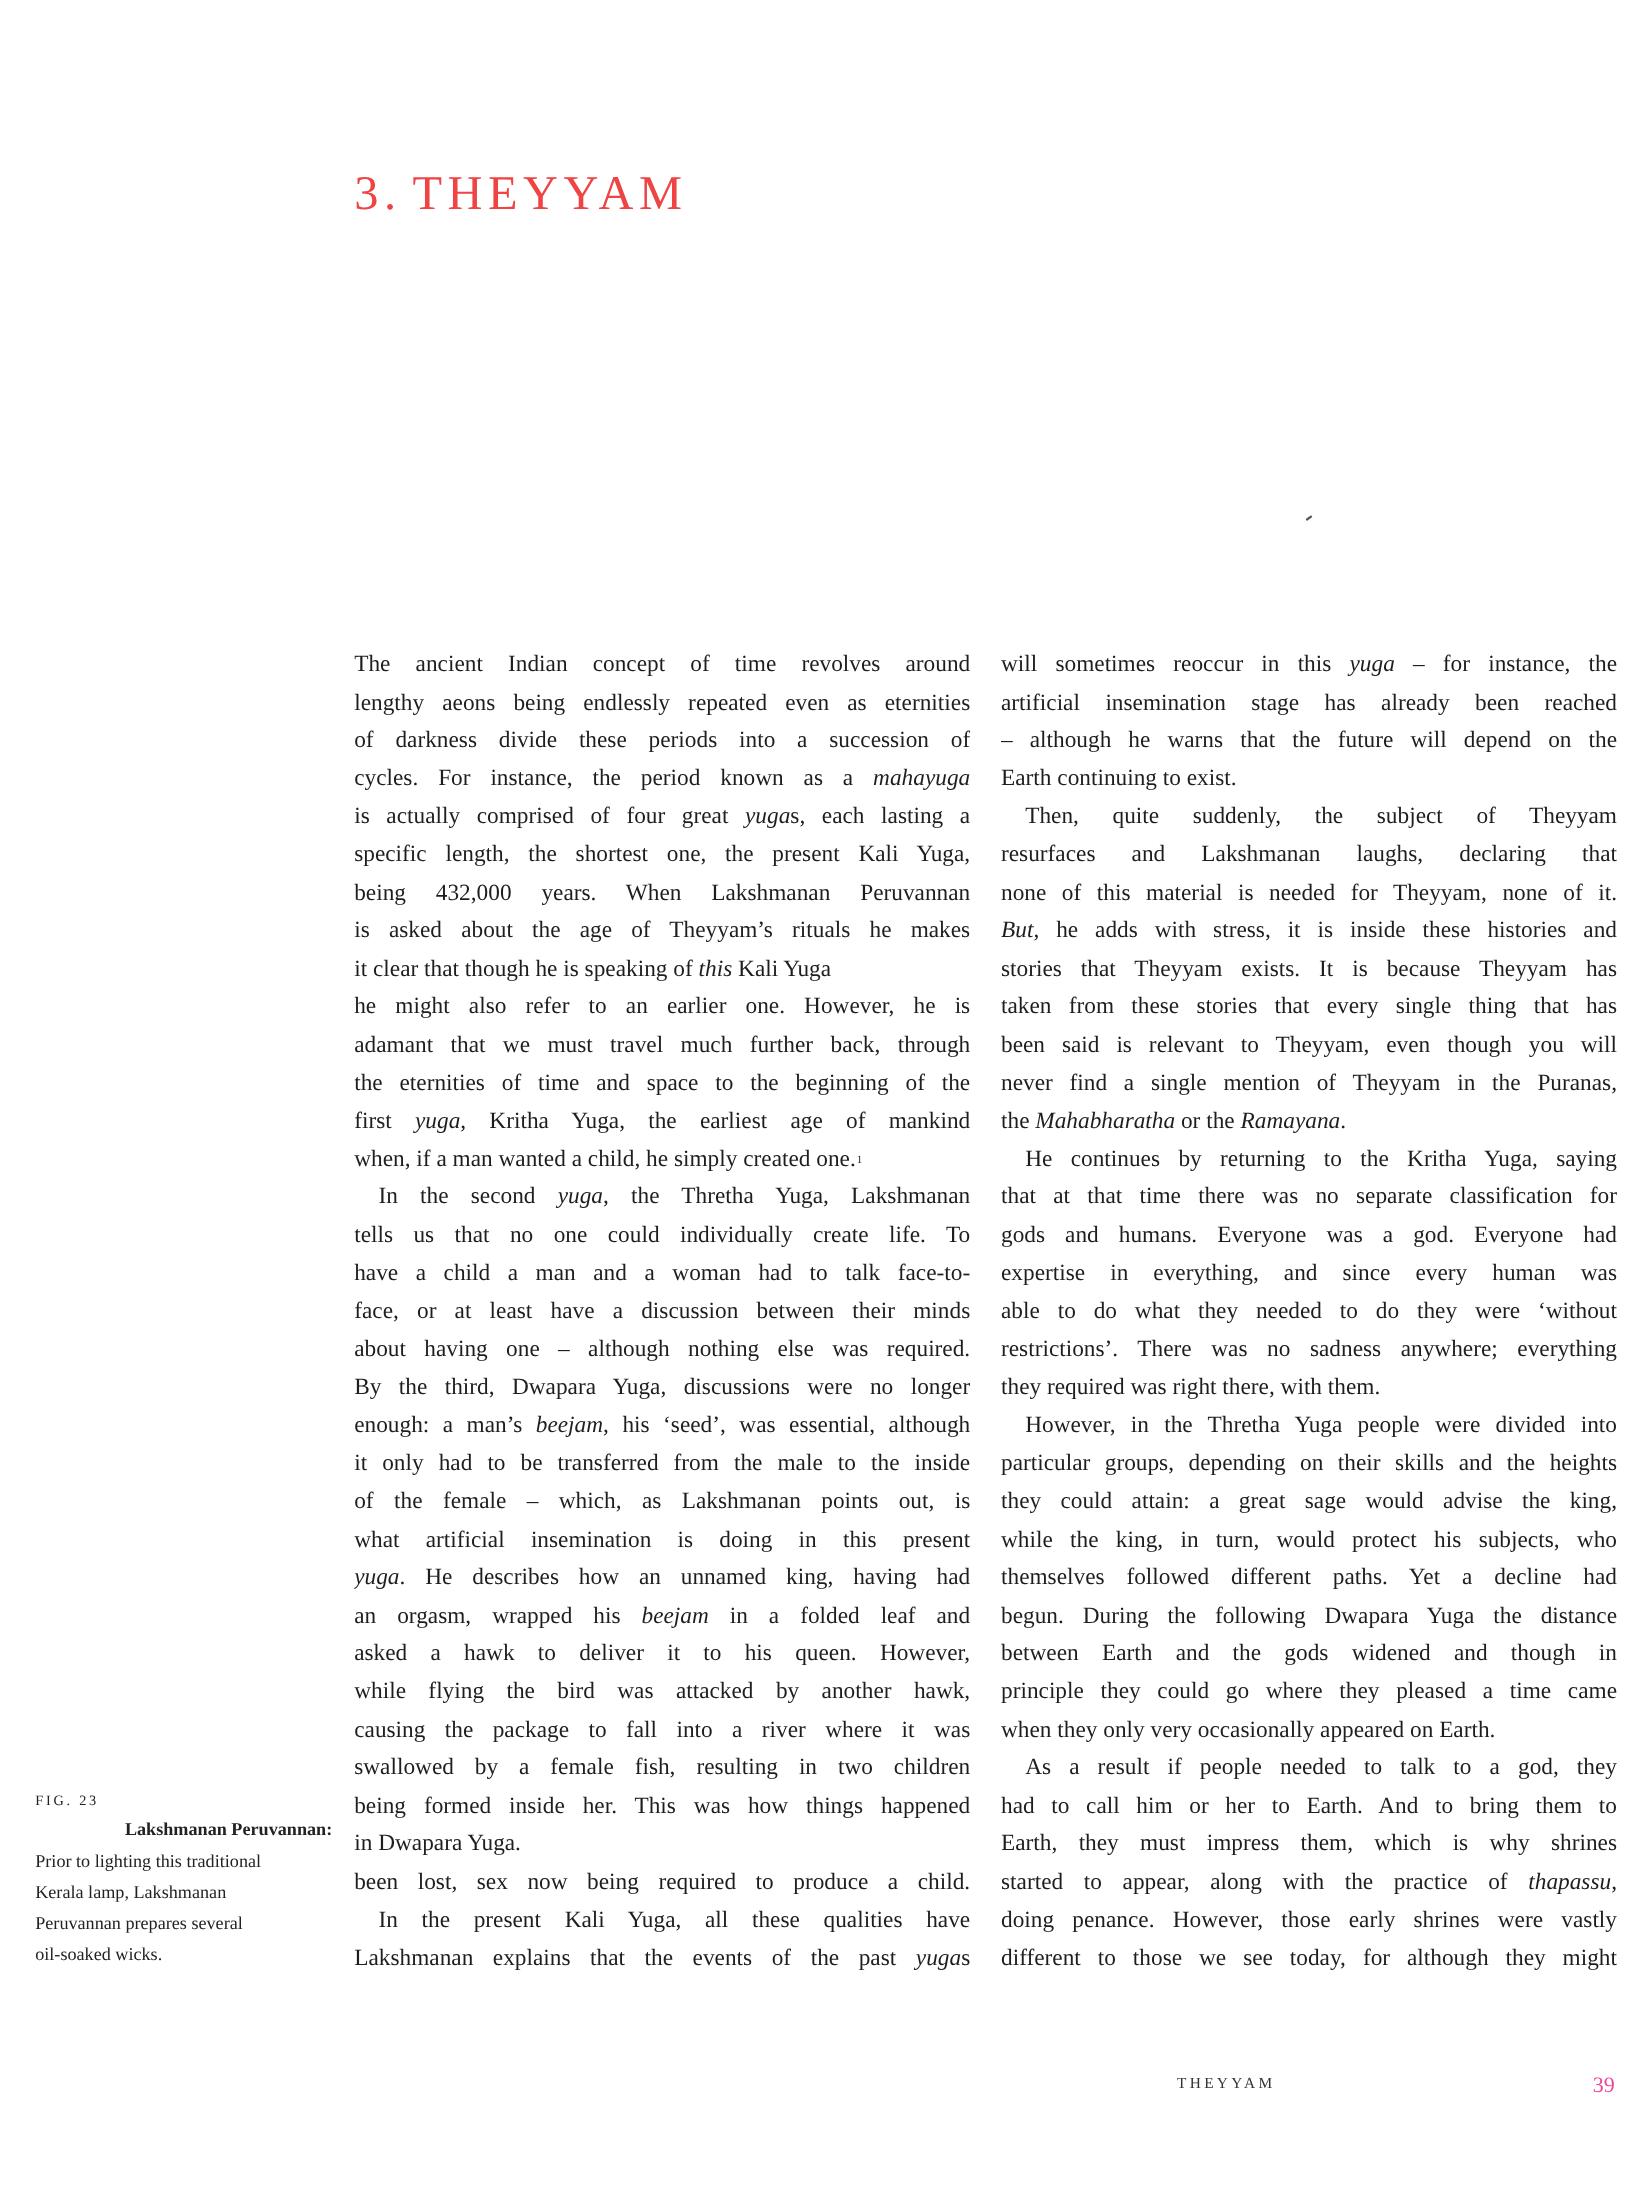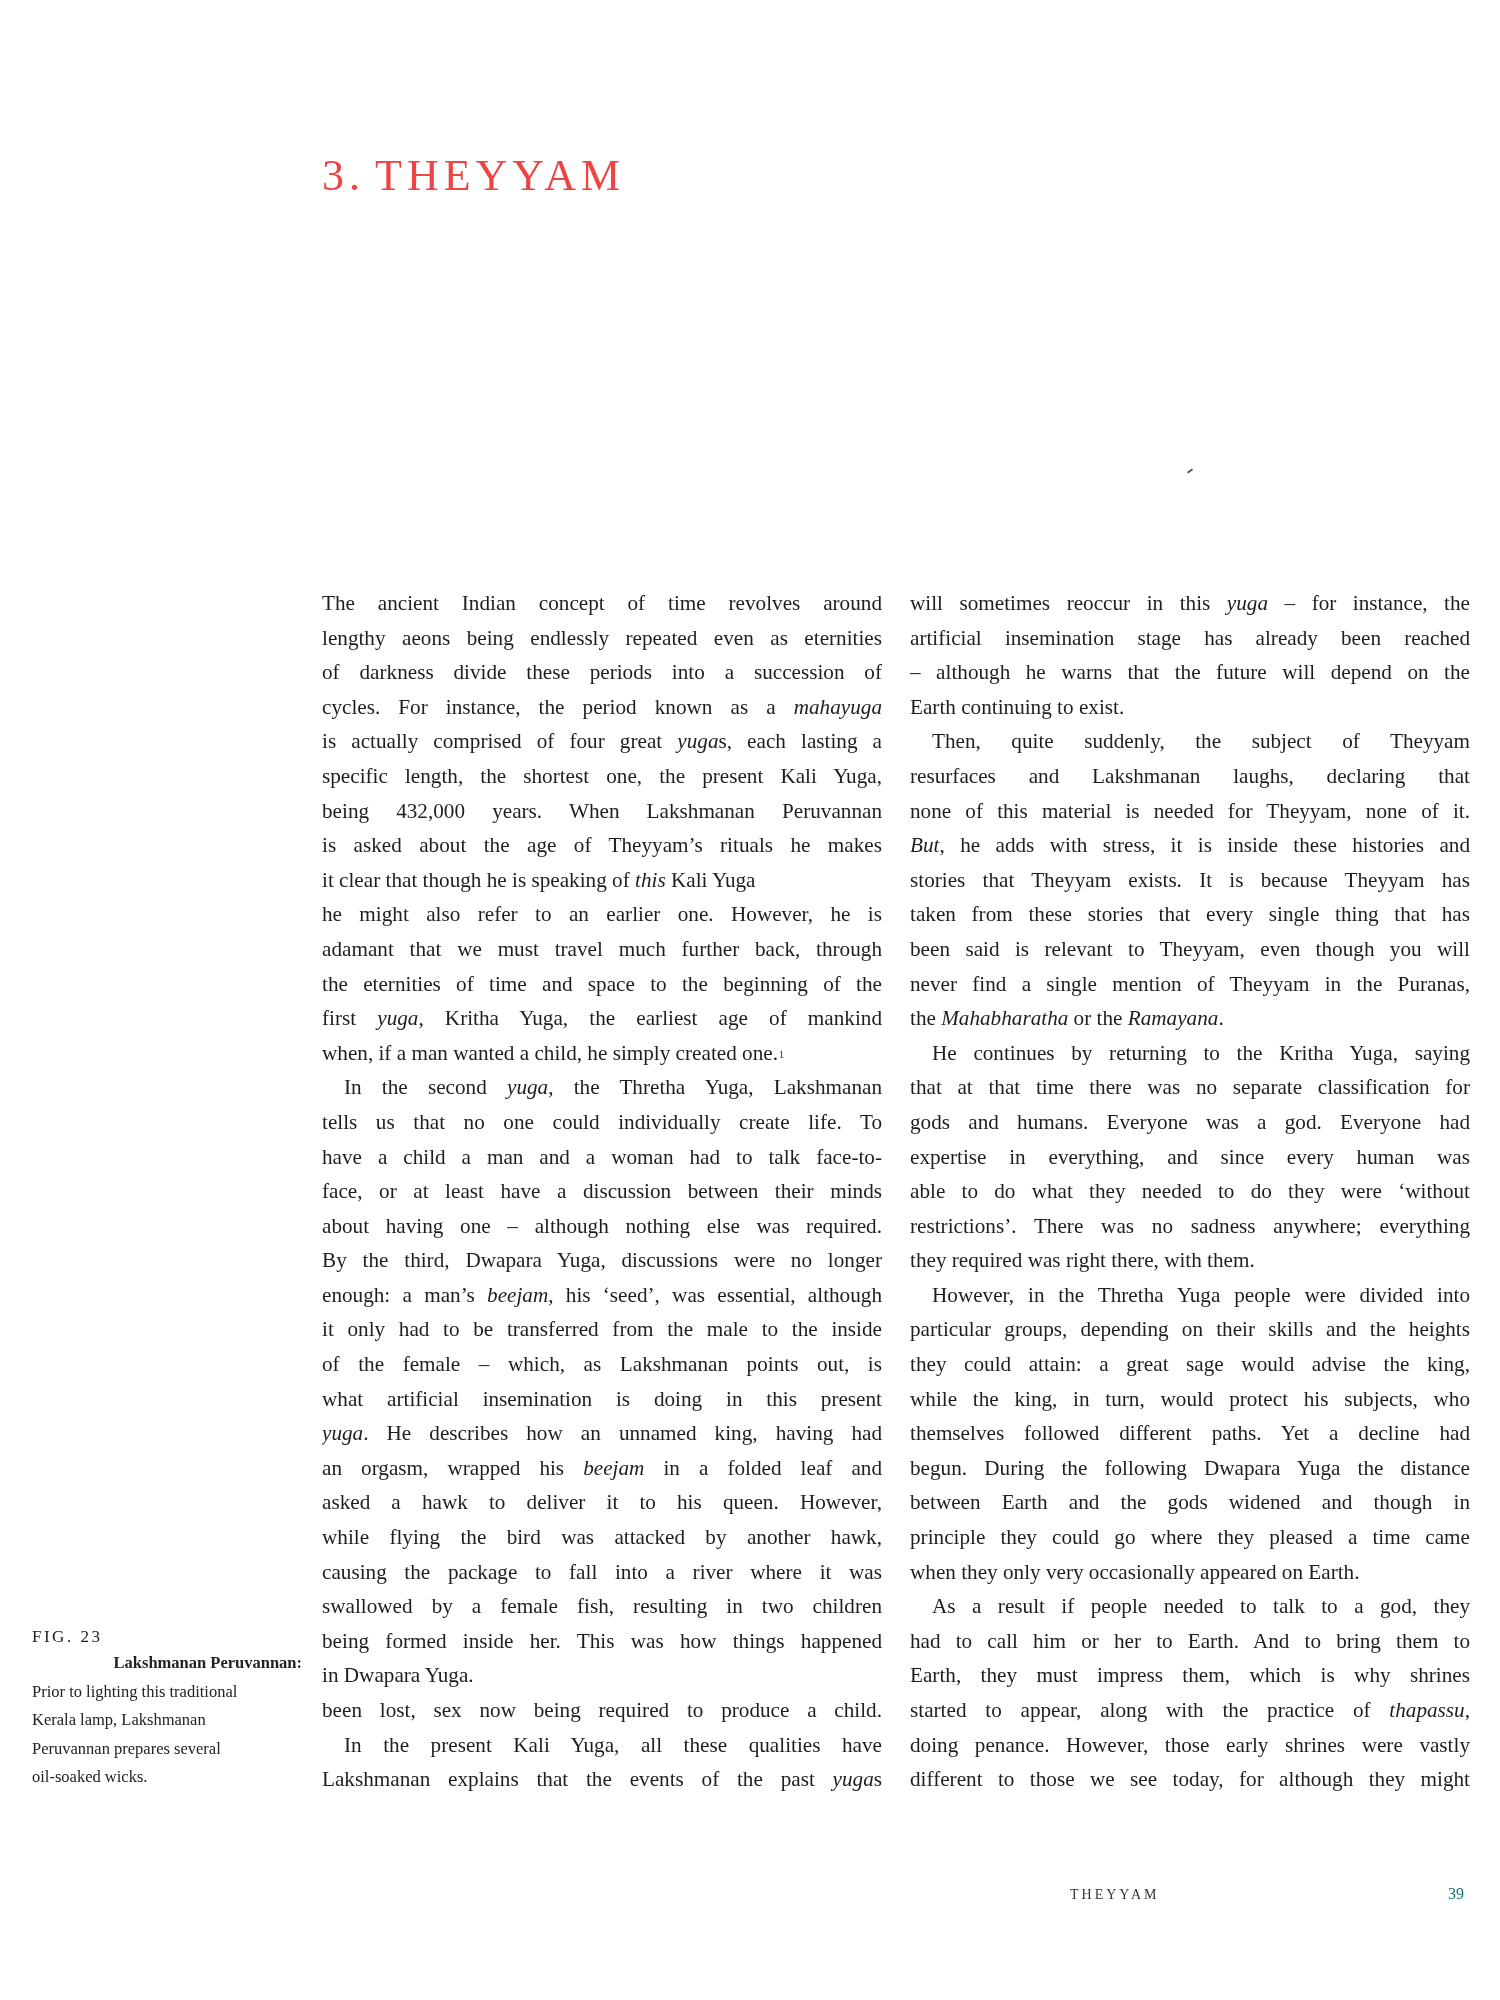--- a/index.html
+++ b/index.html
@@ -70,21 +70,21 @@
       position: absolute;
       left: 32px;
       top: 1627px;
       width: 270px;
       font-size: 16.5px;
       line-height: 28.5px;
       color: #222;
     }
     .caption .fig-label {
       display: block;
-      font-size: 17px;
+      font-size: 13px;
       letter-spacing: 2.5px;
       line-height: 20px;
       margin-bottom: 2px;
     }
     .caption .fig-title {
       display: block;
       font-weight: bold;
       text-align: right;
     }
     .caption .cap-line { display: block; white-space: nowrap; }
@@ -93,22 +93,22 @@
       left: 1070px;
       top: 1887px;
       font-size: 14px;
       letter-spacing: 3px;
       color: #333;
     }
     .page-number {
       position: absolute;
       left: 1448px;
       top: 1885px;
-      font-size: 16px;
-      color: #0f766e;
+      font-size: 20px;
+      color: #ec4899;
     }
   </style>
 </head>
 <body>
 
 <h1 class="chapter-title"><span class="num">3.</span><span>THEYYAM</span></h1>
 
 <div class="scan-mark"></div>
 
 <div class="column col-left" id="col-left">

